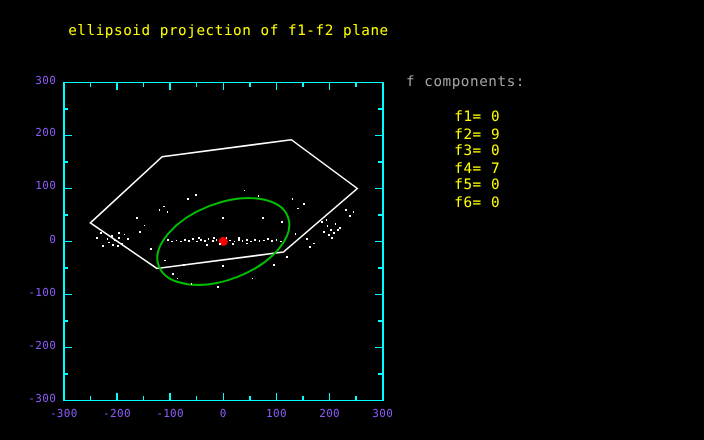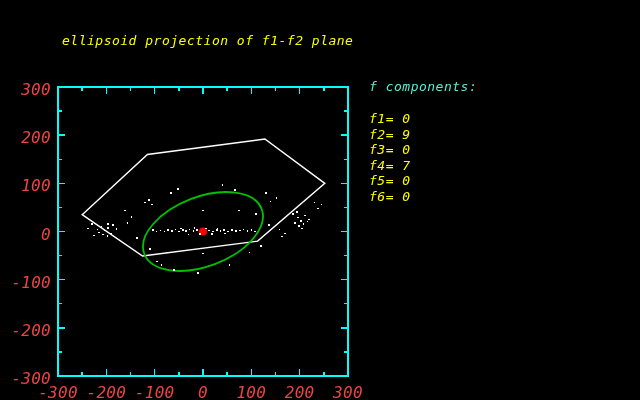--- a/index.html
+++ b/index.html
@@ -1,42 +1,42 @@
 <!DOCTYPE html>
 <html><head>
 <meta charset="utf-8">
 <style>
   html,body{margin:0;padding:0;background:#000;}
   body{
     width:640px;height:400px;overflow:hidden;position:relative;
     font-family:"DejaVu Sans Mono","Liberation Mono",monospace;
   }
-  #root{position:absolute;left:0;top:16px;width:640px;height:368px;background:#000;font-style:italic;}
+  #root{position:absolute;left:0;top:4px;width:640px;height:368px;background:#000;}
 
   .title{
     position:absolute;left:62px;top:17px;
     color:#ffff00;font-size:13px;letter-spacing:0.5px;white-space:pre;
   }
 
   .panel-head{
     position:absolute;left:369px;top:63px;
-    color:#5eead4;font-size:13px;white-space:pre;letter-spacing:0.5px;
+    color:#a3a3a3;font-size:13px;white-space:pre;letter-spacing:0.5px;
   }
   .fcomp{
     position:absolute;left:369px;top:95px;
     color:#ffff00;font-size:13px;line-height:15.5px;white-space:pre;letter-spacing:0.5px;
   }
-  .fcomp div{white-space:pre;}
+  .fcomp div{white-space:pre;margin-left:44px;}
 
   
   #plot{position:absolute;left:0;top:0;width:640px;height:400px;}
   svg{display:block;}
 
   .axlabel{
-    position:absolute;color:#ef4444;font-size:16px;white-space:pre;letter-spacing:0.3px;
+    position:absolute;color:#8b5cf6;font-size:10px;white-space:pre;letter-spacing:0.3px;
   }
   .ylab{text-align:right;}
 </style>
 </head>
 <body>
 
 <div id="root">
 
   <div class="title">ellipsoid projection of f1-f2 plane</div>
 

